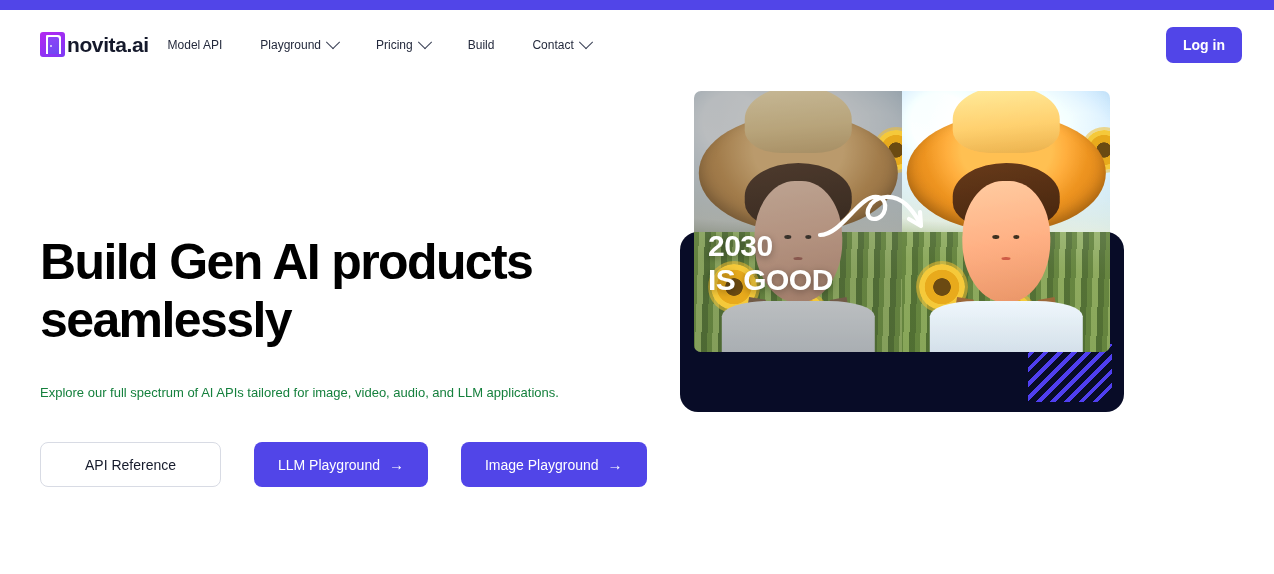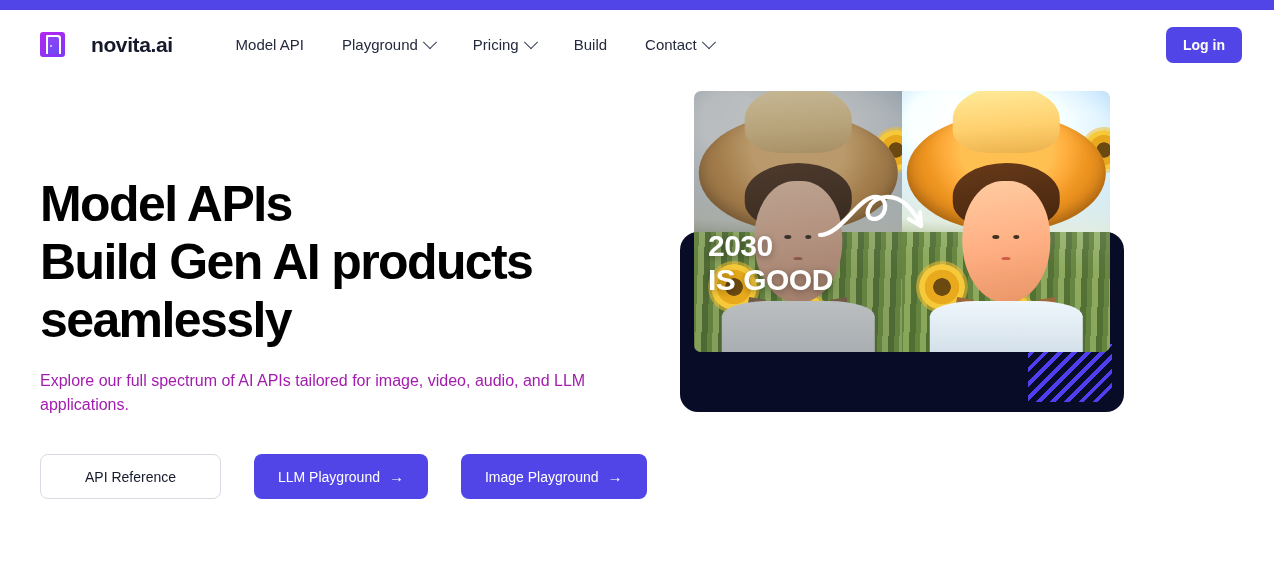--- a/index.html
+++ b/index.html
@@ -27,22 +27,21 @@
   .header {
     height: 69px;
     display: flex;
     align-items: center;
     padding: 0 32px 0 40px;
     box-sizing: border-box;
   }
   .brand {
     display: flex;
     align-items: center;
-    gap: 26px;
-    margin-right: 44px;
+    gap: 2px;
     cursor: pointer;
   }
   .brand-mark {
     width: 25px;
     height: 25px;
     position: relative;
     border-radius: 3px;
     background: linear-gradient(150deg, #b429f0 0%, #9b2df3 45%, #7b3bf5 100%);
     overflow: hidden;
     flex: none;
@@ -85,21 +84,21 @@
   .nav {
     display: flex;
     align-items: center;
     gap: 0px;
     flex: 1;
   }
   .nav-item {
     display: flex;
     align-items: center;
     gap: 7px;
-    font-size: 15px;
+    font-size: 12px;
     color: #242a3d;
     padding: 8px 19px;
     cursor: pointer;
     white-space: nowrap;
   }
   .chev {
     display: inline-block;
     width: 9px;
     height: 9px;
     border-right: 1.6px solid #3a4055;
@@ -132,24 +131,24 @@
   }
   h1.hero-title {
     margin: 0;
     font-size: 50px;
     line-height: 58px;
     font-weight: 700;
     letter-spacing: -1.6px;
     color: #000000;
   }
   .hero-sub {
-    margin: 20px 0 0 0;
-    font-size: 16px;
+    margin: 32px 0 0 0;
+    font-size: 13px;
     line-height: 24px;
-    color: #a21caf;
+    color: #15803d;
     max-width: 600px;
   }
   .cta-row {
     margin-top: 37px;
     display: flex;
     gap: 33px;
   }
   .btn {
     font-family: inherit;
     font-size: 14px;
@@ -362,21 +361,21 @@
     </div>
   </nav>
 
   <button class="login-btn">Log in</button>
 </div>
 
 <div class="hero">
 
   <div class="hero-left">
     <h1 class="hero-title">
-      <span>Model APIs</span><br>
+      <br>
       <span>Build Gen AI products</span><br>
       <span>seamlessly</span>
     </h1>
 
     <p class="hero-sub">Explore our full spectrum of AI APIs tailored for image, video, audio, and LLM applications.</p>
 
     <div class="cta-row">
       <button class="btn btn-outline">
         <span>API Reference</span>
       </button>

